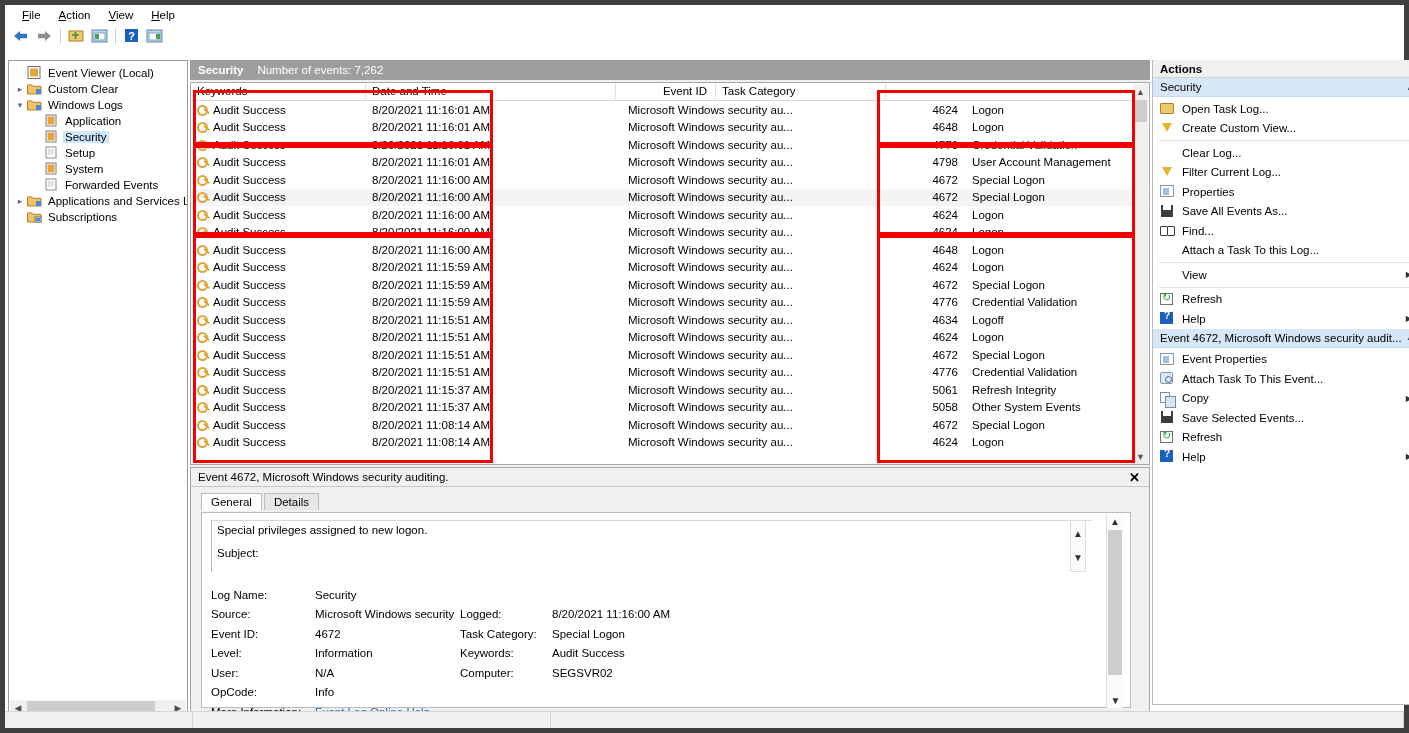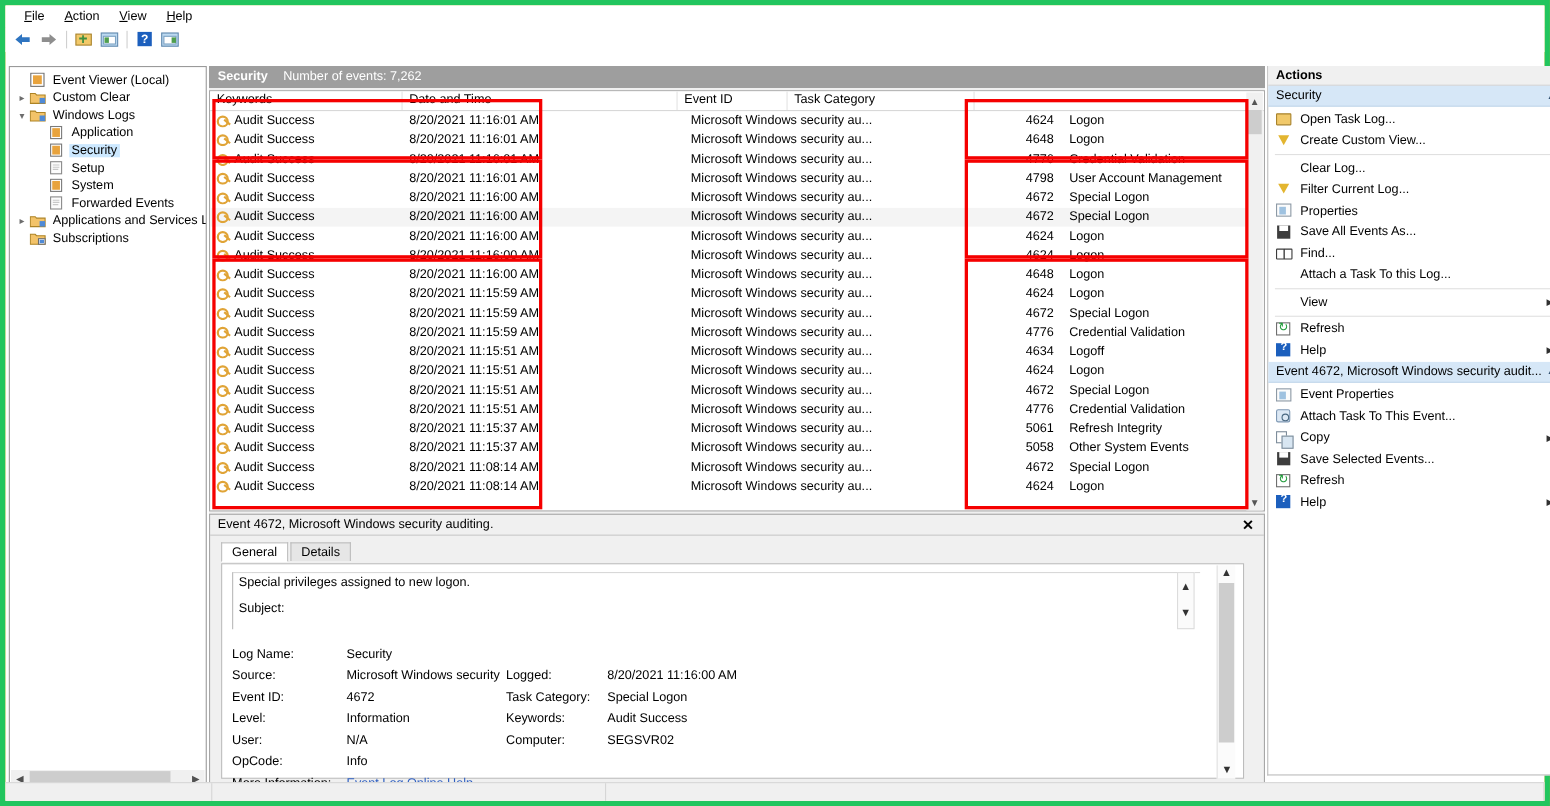--- a/index.html
+++ b/index.html
@@ -8,22 +8,22 @@
     width:1409px; height:733px;
     background:#ffffff;
     font-family:"Liberation Sans", sans-serif;
     font-size:11.5px;
     color:#000;
     overflow:hidden;
   }
   
   #app {
     position:absolute; left:0; top:0; width:1409px; height:733px;
-    border:5px solid #22c55e;
-    background:#eab308;
+    border:5px solid #404040;
+    background:#14b8a6;
   }
   #inner { position:absolute; left:0; top:0; right:0; bottom:0; background:#ffffff; }
 
   
   .menubar { position:absolute; left:0; top:0; width:1399px; height:20px; background:#ffffff; display:flex; align-items:center; padding-left:8px; }
   .menuitem { padding:2px 9px; font-size:11.5px; color:#000; cursor:default; }
   .menuitem u { text-decoration:underline; }
 
   
   .toolbar { position:absolute; left:0; top:20px; width:1399px; height:22px; background:#ffffff; display:flex; align-items:center; padding-left:5px; border-bottom:1px solid #ffffff; }
@@ -50,21 +50,21 @@
   .loghdr { position:absolute; left:0; top:0; width:960px; height:20px; background:#9e9e9e; color:#ffffff; display:flex; align-items:center; padding-left:8px; font-size:11.5px; }
   .loghdr .lname { font-weight:bold; margin-right:14px; }
 
   
   .listwrap { position:absolute; left:0; top:22px; width:960px; height:383px; background:#ffffff; border:1px solid #a7a7a7; overflow:hidden; }
   .colhdr { display:flex; height:18px; background:#ffffff; border-bottom:1px solid #d8d8d8; font-size:11.5px; }
   .colhdr div { border-right:1px solid #e3e3e3; padding:2px 0 0 6px; white-space:nowrap; overflow:hidden; }
   .c-kw { width:175px; }
   .c-dt { width:250px; }
   .c-src { width:250px; }
-  .c-eid { width:100px; text-align:left; padding-right:8px !important; }
+  .c-eid { width:100px; text-align:right; padding-right:8px !important; }
   .c-tc  { width:170px; }
   .row { display:flex; height:17.5px; align-items:center; font-size:11.5px; white-space:nowrap; }
   .row.alt { background:#f4f4f4; }
   .row > div { overflow:hidden; padding-left:6px; }
   .row .c-kw { display:flex; align-items:center; }
   .keyicon { width:13px; height:12px; margin-right:3px; position:relative; flex:0 0 13px; }
   .keyicon:before { content:""; position:absolute; left:0; top:1px; width:7px; height:7px; border:2px solid #e0a437; border-radius:50%; background:transparent; }
   .keyicon:after { content:""; position:absolute; left:6px; top:6px; width:7px; height:2px; background:#e0a437; transform:rotate(40deg); }
   .row .c-src { padding-left:12px; }
   .row .c-eid { text-align:right; padding-right:8px; }

